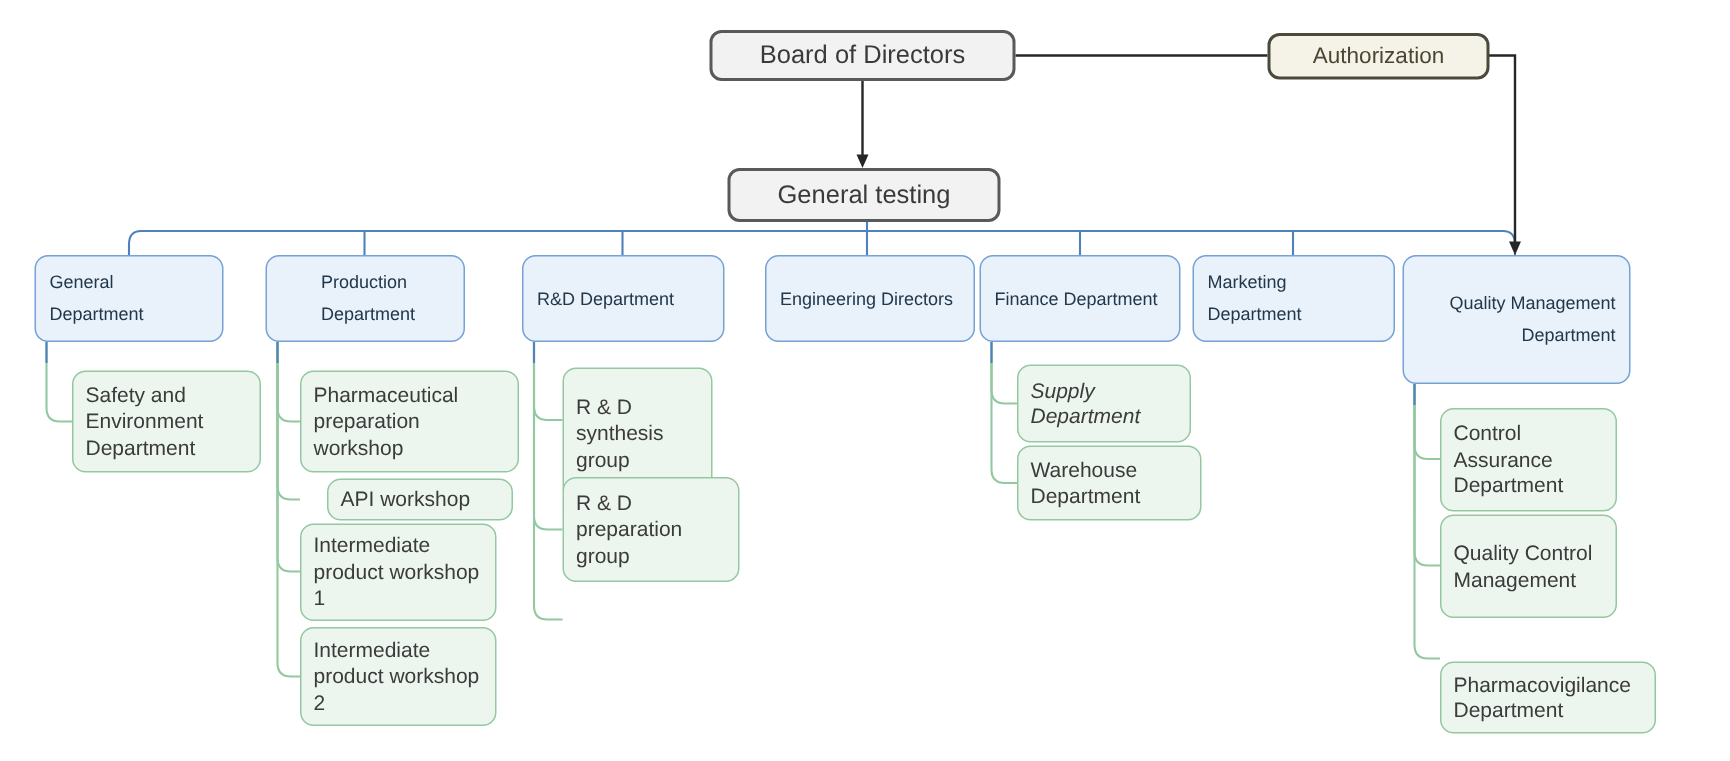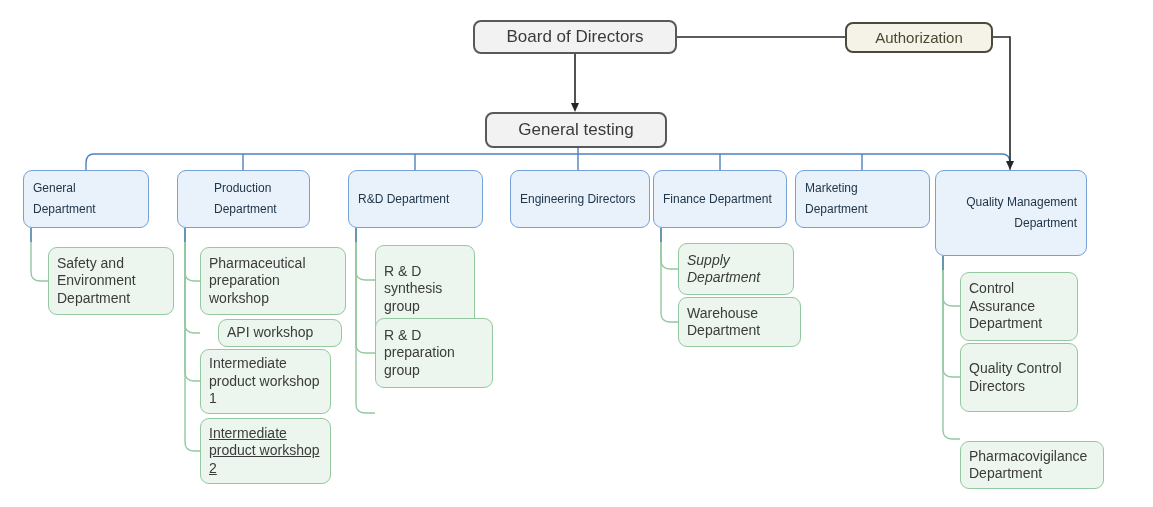--- a/index.html
+++ b/index.html
@@ -94,21 +94,21 @@
     <div class="node department" style="left: 177px; top: 170px; width: 133px; height: 58px; padding-left: 36px;">Production Department</div>
     <div class="node department" style="left: 348px; top: 170px; width: 135px; height: 58px;">R&amp;D Department</div>
     <div class="node department" style="left: 510px; top: 170px; width: 140px; height: 58px;">Engineering Directors</div>
     <div class="node department" style="left: 653px; top: 170px; width: 134px; height: 58px;">Finance Department</div>
     <div class="node department" style="left: 795px; top: 170px; width: 135px; height: 58px;">Marketing Department</div>
     <div class="node department" style="left: 935px; top: 170px; width: 152px; height: 86px; text-align: right;">Quality Management Department</div>
     <div class="node sub" style="left: 48px; top: 247px; width: 126px; height: 68px;">Safety and Environment Department</div>
     <div class="node sub" style="left: 200px; top: 247px; width: 146px; height: 68px;">Pharmaceutical preparation workshop</div>
     <div class="node sub" style="left: 200px; top: 319px; width: 124px; height: 28px; margin-left: 18px;">API workshop</div>
     <div class="node sub" style="left: 200px; top: 349px; width: 131px; height: 65px;">Intermediate product workshop 1</div>
-    <div class="node sub" style="left: 200px; top: 418px; width: 131px; height: 66px; text-decoration: underline;">Intermediate product workshop 2</div>
+    <div class="node sub" style="left: 200px; top: 418px; width: 131px; height: 66px;">Intermediate product workshop 2</div>
     <div class="node sub" style="left: 375px; top: 245px; width: 100px; height: 88px;">R &amp; D synthesis group</div>
     <div class="node sub" style="left: 375px; top: 318px; width: 118px; height: 70px;">R &amp; D preparation group</div>
     <div class="node sub" style="left: 678px; top: 243px; width: 116px; height: 52px; font-style: italic;">Supply Department</div>
     <div class="node sub" style="left: 678px; top: 297px; width: 123px; height: 50px;">Warehouse Department</div>
     <div class="node sub" style="left: 960px; top: 272px; width: 118px; height: 69px;">Control Assurance Department</div>
-    <div class="node sub" style="left: 960px; top: 343px; width: 118px; height: 69px;">Quality Control Directors</div>
+    <div class="node sub" style="left: 960px; top: 343px; width: 118px; height: 69px;">Quality Control Management</div>
     <div class="node sub" style="left: 960px; top: 415px; width: 144px; height: 48px; margin-top: 26px;">Pharmacovigilance Department</div>
   </div>
 
 </body></html>

